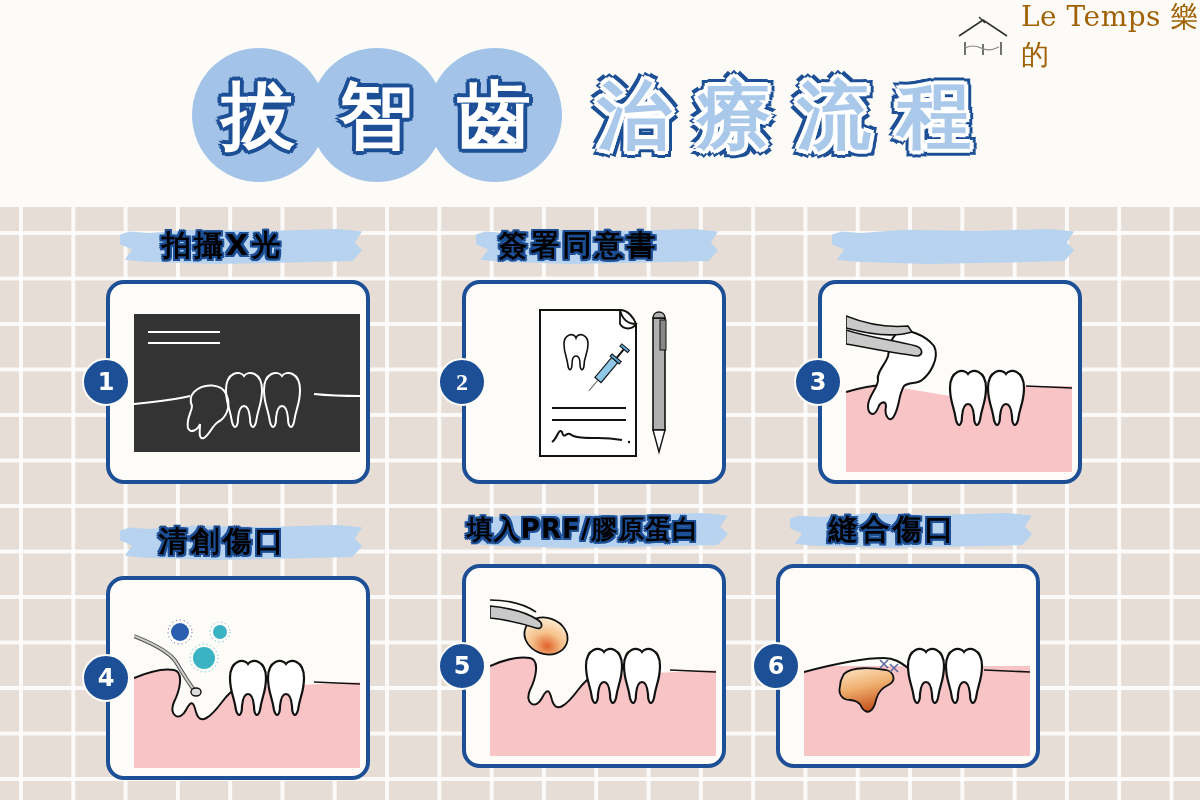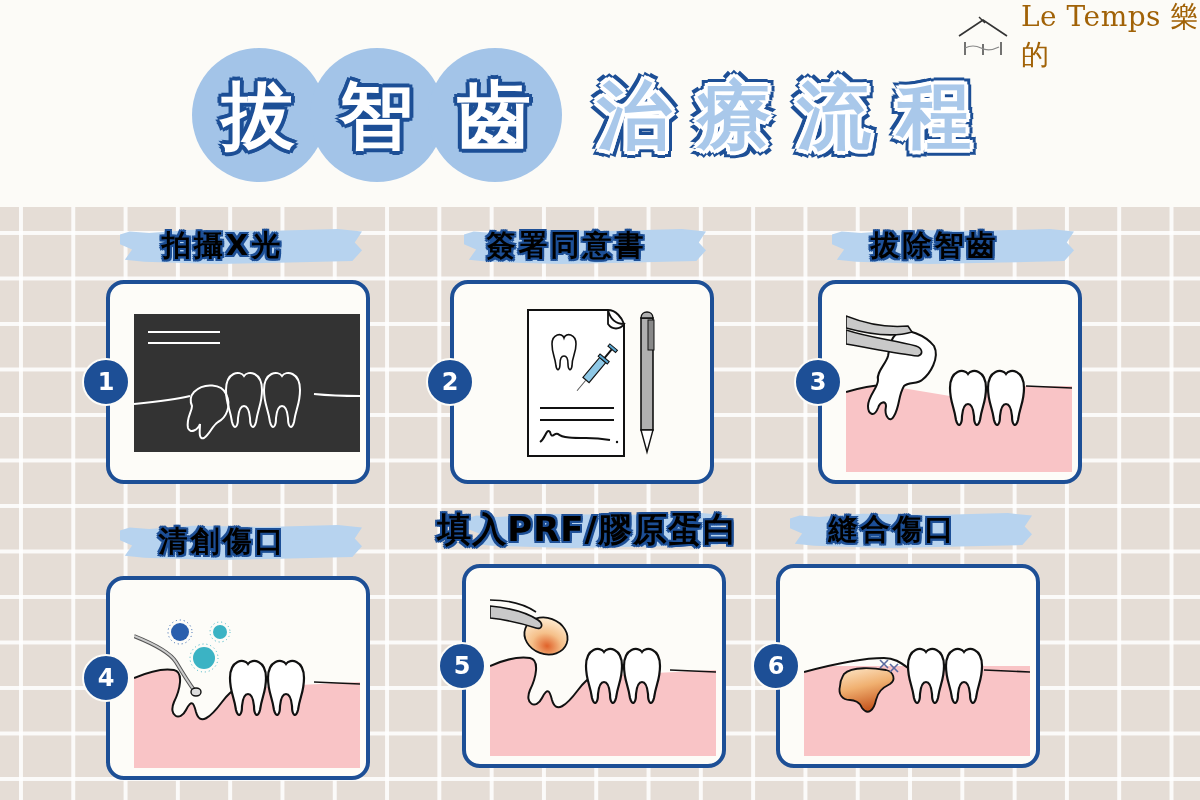--- a/index.html
+++ b/index.html
@@ -143,21 +143,21 @@
         <g transform="translate(92,56)">
           <path d="M0 20 C0 2 14 0 18 6 C22 0 36 2 36 20 C36 34 32 38 30 52 C28 60 24 58 24 48 C23 38 20 36 18 36 C16 36 13 38 12 48 C12 58 8 60 6 52 C4 38 0 34 0 20 Z" fill="none" stroke="#fff" stroke-width="2"></path>
           <path d="M38 20 C38 2 52 0 56 6 C60 0 74 2 74 20 C74 34 70 38 68 52 C66 60 62 58 62 48 C61 38 58 36 56 36 C54 36 51 38 50 48 C50 58 46 60 44 52 C42 38 38 34 38 20 Z" fill="none" stroke="#fff" stroke-width="2"></path>
         </g>
       </svg>
     </div>
   </div>
   <div class="num-badge" style="left:2px;top:136px;">1</div>
 </div>
 
-<div class="step" style="left:424px;top:222px;">
+<div class="step" style="left:436px;top:222px;font-family:Liberation Serif, serif;">
   <div class="label-brush"></div>
   <div class="step-label">簽署同意書</div>
   <div class="card">
     <div class="illus" style="left:70px;top:24px;">
       <svg width="140" height="150" viewBox="0 0 140 150">
         <path d="M4 2 L84 2 C92 2 98 10 100 16 L100 148 L4 148 Z" fill="#fff" stroke="#111" stroke-width="2"></path>
         <path d="M84 2 C86 10 90 16 100 16 C96 22 88 22 84 16 Z" fill="#fff" stroke="#111" stroke-width="1.8"></path>
         <path d="M28 36 C28 26 38 24 40 30 C42 24 52 26 52 36 C52 46 48 48 48 58 C47 64 44 62 44 56 C44 50 42 48 40 48 C38 48 36 50 36 56 C36 62 33 64 32 58 C31 48 28 46 28 36 Z" fill="#fff" stroke="#111" stroke-width="1.6"></path>
         <g transform="translate(62,72) rotate(-50)">
           <rect x="0" y="-4" width="26" height="8" fill="#8ec8e6" stroke="#111" stroke-width="1.2"></rect>
@@ -175,21 +175,20 @@
         <path d="M117 10 C117 2 129 2 129 10 Z" fill="#b0b0b0" stroke="#111" stroke-width="1.4"></path>
         <path d="M117 122 L123 144 L129 122 Z" fill="#fff" stroke="#111" stroke-width="1.4"></path>
       </svg>
     </div>
   </div>
   <div class="num-badge" style="left:2px;top:136px;">2</div>
 </div>
 
 <div class="step" style="left:792px;top:222px;">
   <div class="label-brush"></div>
-  <div class="step-label">拔除智齒</div>
   <div class="card">
     <div class="illus" style="left:24px;top:22px;">
       <svg width="226" height="166" viewBox="0 0 226 166">
         <rect x="0" y="80" width="226" height="86" fill="#f9c4c6"></rect>
         <path d="M0 86 C20 80 36 78 44 80 L104 90 L104 74 L0 74 Z" fill="#fdfcf8"></path>
         <path d="M0 86 C20 80 36 78 44 80" fill="none" stroke="#111" stroke-width="2"></path>
         <path d="M180 80 L226 82" fill="none" stroke="#111" stroke-width="1.6"></path>
         <path d="M50 28 C60 20 80 30 88 40 C94 52 84 68 76 74 C72 78 62 76 58 80 C52 90 54 100 48 110 C44 118 38 110 40 100 C40 94 34 96 32 102 C28 112 22 108 22 100 C22 90 32 82 32 74 C30 66 40 58 42 50 C44 40 44 34 50 28 Z" fill="#fff" stroke="#111" stroke-width="2"></path>
         <path d="M0 10 C20 18 40 22 62 20 L66 26 C46 32 22 28 0 22 Z" fill="#c9c9c9" stroke="#111" stroke-width="1.6"></path>
         <path d="M0 24 C24 32 48 34 70 40 C76 42 78 48 72 50 C52 48 24 42 0 38 Z" fill="#c9c9c9" stroke="#111" stroke-width="1.6"></path>
@@ -224,21 +223,21 @@
         <path d="M0 34 C20 42 36 50 42 60 C48 70 54 80 60 88" fill="none" stroke="#ccc" stroke-width="2"></path>
         <ellipse cx="62" cy="90" rx="5" ry="4" fill="#ddd" stroke="#111" stroke-width="1.4"></ellipse>
       </svg>
     </div>
   </div>
   <div class="num-badge" style="left:2px;top:136px;">4</div>
 </div>
 
 <div class="step" style="left:436px;top:506px;">
   <div class="label-brush" style="left:30px;width:262px;"></div>
-  <div class="step-label" style="font-size:34px;letter-spacing:1px;left:-8px;width:310px;text-align:right;">填入PRF/膠原蛋白</div>
+  <div class="step-label" style="font-size:26px;letter-spacing:1px;left:-8px;width:310px;">填入PRF/膠原蛋白</div>
   <div class="card">
     <div class="illus" style="left:24px;top:22px;">
       <svg width="226" height="166" viewBox="0 0 226 166">
         <defs>
           <radialGradient id="prf5" cx="0.6" cy="0.75" r="0.7">
             <stop offset="0" stop-color="#e0622a"></stop>
             <stop offset="0.5" stop-color="#f5c08a"></stop>
             <stop offset="1" stop-color="#fde6c8"></stop>
           </radialGradient>
         </defs>

